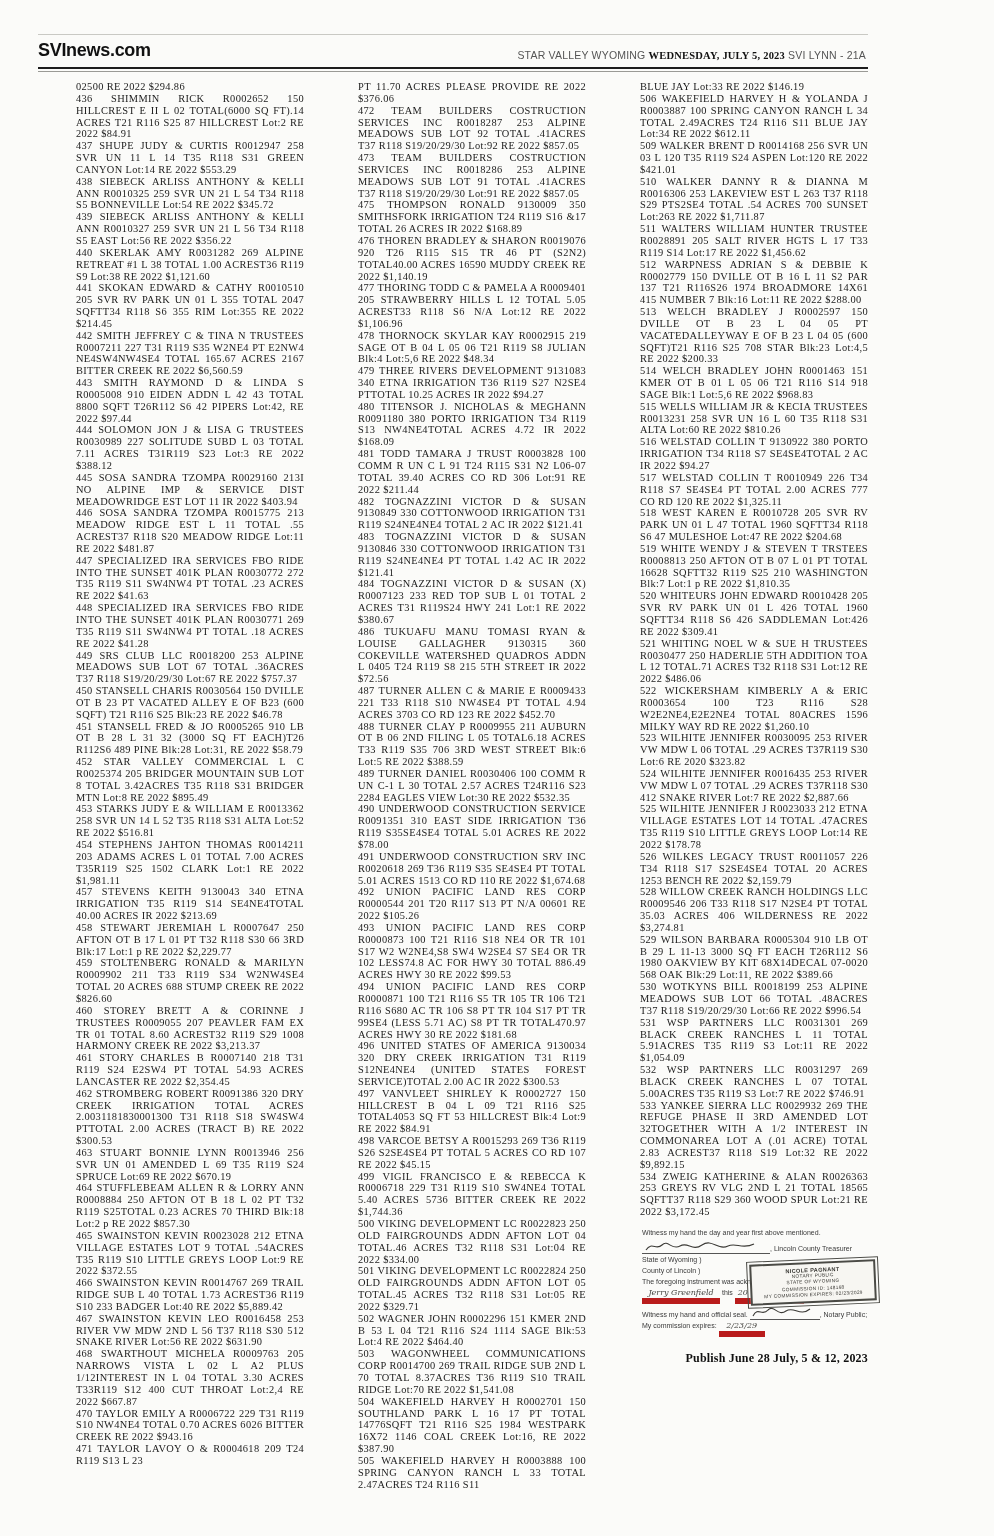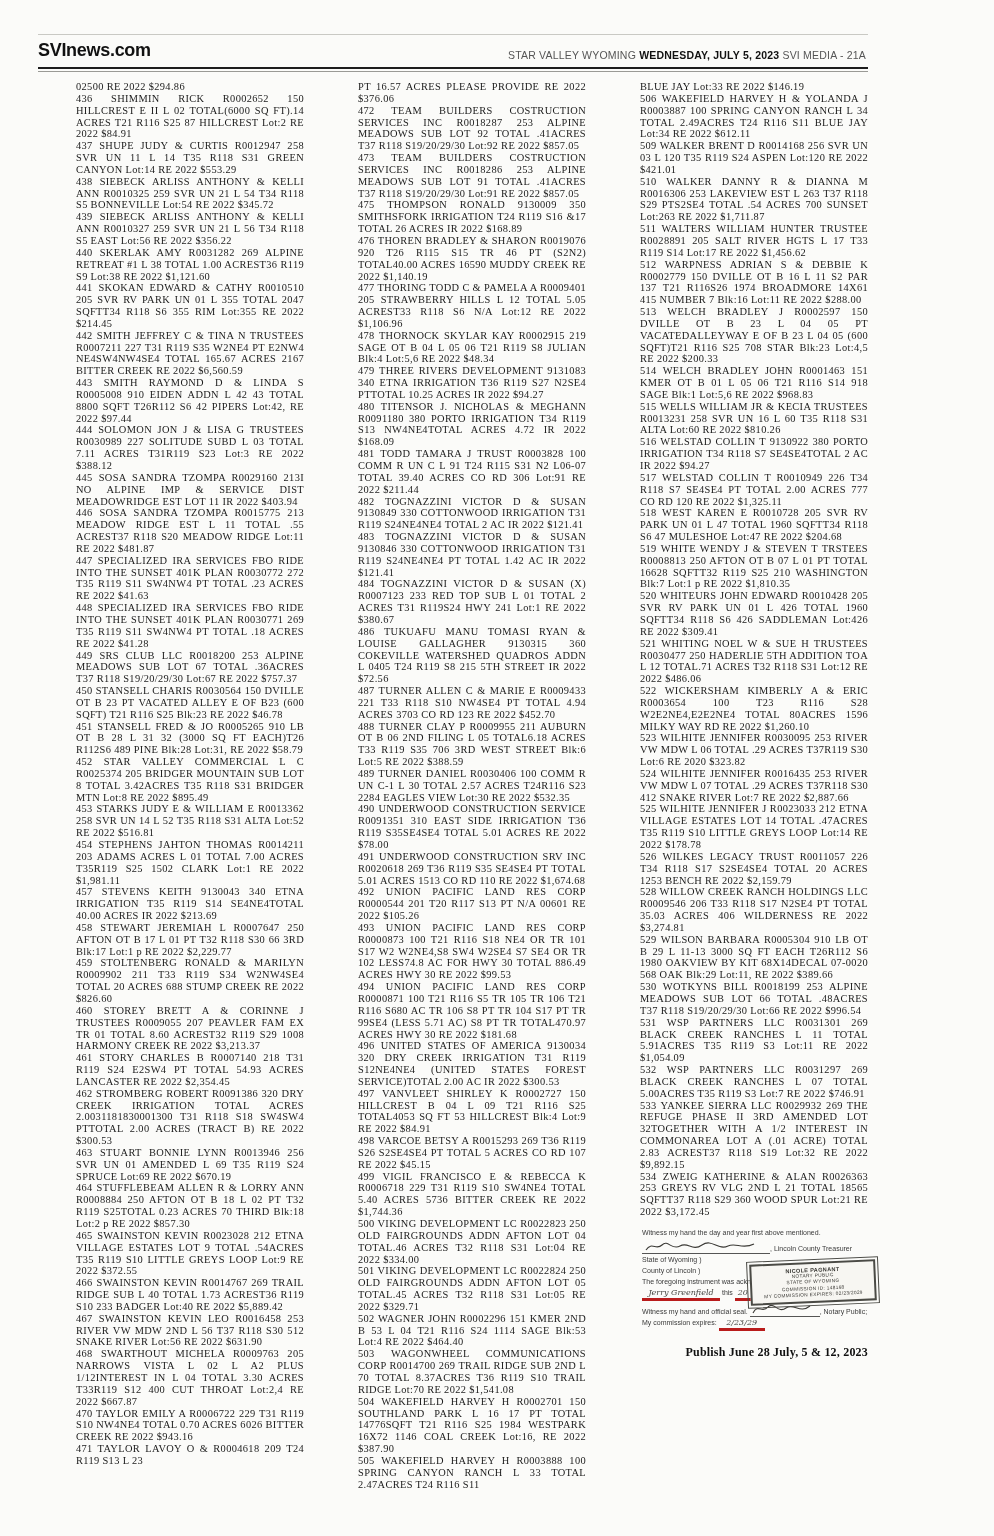--- a/index.html
+++ b/index.html
@@ -6,41 +6,41 @@
   body{
     width:994px;height:1536px;overflow:hidden;background:#fbfbf9;
     font-family:"Liberation Serif", serif;color:#1b1b1b;
   }
   .page{box-sizing:border-box;width:900px;height:1536px;padding:34px 32px 0 38px;}
   
   .top-hairline{height:1px;background:#c9c9c4;}
   .masthead-row{display:flex;justify-content:space-between;align-items:flex-end;padding:5px 2px 6px 0;}
   .masthead{font-family:"Liberation Sans", sans-serif;font-weight:bold;font-size:18px;letter-spacing:-0.3px;color:#111;}
   .header-right{font-family:"Liberation Sans", sans-serif;font-size:10.5px;color:#555;letter-spacing:0.2px;}
-  .header-right .bold-date{font-weight:bold;color:#111;}
+  .header-right .bold-date{font-weight:bold;color:#111;font-family:Liberation Serif, serif;}
   .rule-heavy{height:2px;background:#1d1d1d;}
   .rule-light{height:1px;background:#9a9a96;margin-top:2px;}
   
   .cols{display:flex;gap:16px;margin-top:9px;}
   .col{flex:1 1 0;min-width:0;margin-left:38px;}
   .entry{
     margin:0;text-align:justify;
     font-size:10.4px;line-height:11.85px;letter-spacing:0.35px;
     color:#1b1b1b;
   }
   
   .notary{
     position:relative;margin-top:10px;margin-left:2px;width:100%;
     font-family:"Liberation Sans", sans-serif;font-size:7px;line-height:10px;color:#3a3a3a;
   }
   .notary .row{margin:0 0 1px 0;}
   .sig-line{display:inline-block;border-bottom:1px solid #555;vertical-align:bottom;}
   .sig-svg{display:inline-block;vertical-align:bottom;height:14px;}
   .hw{font-family:"DejaVu Serif", serif;font-style:italic;font-size:8px;color:#44433f;}
-  .blank-u{display:inline-block;border-bottom:3px solid #b91c1c;min-width:58px;text-align:center;}
+  .blank-u{display:inline-block;border-bottom:6px solid #b91c1c;min-width:58px;text-align:center;}
   .stamp{
     position:absolute;right:-6px;top:34px;width:118px;
     transform:rotate(-2.5deg);
     border:2px solid #4a4a45;outline:1px solid #4a4a45;outline-offset:2px;
     background:#f7f6f2;padding:3px 2px;text-align:center;
     font-size:4.8px;line-height:6.2px;letter-spacing:0.3px;color:#3c3b37;
   }
   .stamp .stamp-name{font-size:5.6px;font-weight:bold;}
   .publish-line{
     text-align:right;font-weight:bold;font-size:12px;letter-spacing:0.2px;
@@ -49,21 +49,21 @@
 </style>
 </head>
 <body>
 
 <div class="page">
 
   <div class="top-hairline"></div>
 
   <div class="masthead-row">
     <span class="masthead">SVInews.com</span>
-    <span class="header-right"><span>STAR VALLEY WYOMING </span><span class="bold-date">WEDNESDAY, JULY 5, 2023</span><span> SVI MEDIA - 21A</span></span>
+    <span class="header-right"><span>STAR VALLEY WYOMING </span><span class="bold-date">WEDNESDAY, JULY 5, 2023</span><span> SVI LYNN - 21A</span></span>
   </div>
   <div class="rule-heavy"></div>
   <div class="rule-light"></div>
 
   <div class="cols">
     <div class="col">
         <p class="entry">02500 RE 2022 $294.86</p>
         <p class="entry">436 SHIMMIN RICK R0002652 150 HILLCREST E II L 02 TOTAL(6000 SQ FT).14 ACRES T21 R116 S25 87 HILLCREST  Lot:2  RE 2022 $84.91</p>
         <p class="entry">437 SHUPE JUDY &amp; CURTIS R0012947 258 SVR UN 11 L 14 T35 R118 S31  GREEN CANYON  Lot:14  RE 2022 $553.29</p>
         <p class="entry">438 SIEBECK ARLISS ANTHONY &amp; KELLI ANN R0010325 259 SVR UN 21 L 54 T34 R118 S5  BONNEVILLE  Lot:54  RE 2022 $345.72</p>
@@ -92,21 +92,21 @@
         <p class="entry">463 STUART BONNIE LYNN R0013946 256 SVR UN 01 AMENDED L 69 T35 R119 S24  SPRUCE  Lot:69  RE 2022 $670.19</p>
         <p class="entry">464 STUFFLEBEAM ALLEN R &amp; LORRY ANN R0008884 250 AFTON OT B 18 L 02 PT T32 R119 S25TOTAL 0.23 ACRES 70 THIRD  Blk:18  Lot:2 p RE 2022 $857.30</p>
         <p class="entry">465 SWAINSTON KEVIN R0023028 212 ETNA VILLAGE ESTATES LOT 9 TOTAL .54ACRES T35 R119 S10  LITTLE GREYS LOOP  Lot:9  RE 2022 $372.55</p>
         <p class="entry">466 SWAINSTON KEVIN R0014767 269 TRAIL RIDGE SUB L 40 TOTAL 1.73 ACREST36 R119 S10 233 BADGER  Lot:40 RE 2022 $5,889.42</p>
         <p class="entry">467 SWAINSTON KEVIN LEO R0016458 253 RIVER VW MDW 2ND L 56 T37 R118 S30 512 SNAKE RIVER  Lot:56 RE 2022 $631.90</p>
         <p class="entry">468 SWARTHOUT MICHELA R0009763 205 NARROWS VISTA L 02 L A2 PLUS 1/12INTEREST IN L 04 TOTAL 3.30 ACRES T33R119 S12 400 CUT THROAT  Lot:2,4 RE 2022 $667.87</p>
         <p class="entry">470 TAYLOR EMILY A R0006722 229 T31 R119 S10 NW4NE4 TOTAL 0.70 ACRES 6026 BITTER CREEK RE 2022 $943.16</p>
         <p class="entry">471 TAYLOR LAVOY O &amp; R0004618 209 T24 R119 S13 L 23</p>
       </div>
     <div class="col">
-        <p class="entry">PT 16.57 ACRES  PLEASE PROVIDE RE 2022 $376.06</p>
+        <p class="entry">PT 11.70 ACRES  PLEASE PROVIDE RE 2022 $376.06</p>
         <p class="entry">472 TEAM BUILDERS COSTRUCTION SERVICES INC R0018287 253 ALPINE MEADOWS SUB LOT 92  TOTAL .41ACRES T37 R118 S19/20/29/30  Lot:92 RE 2022 $857.05</p>
         <p class="entry">473 TEAM BUILDERS COSTRUCTION SERVICES INC R0018286 253 ALPINE MEADOWS SUB LOT 91  TOTAL .41ACRES T37 R118 S19/20/29/30  Lot:91 RE 2022 $857.05</p>
         <p class="entry">475 THOMPSON RONALD 9130009 350 SMITHSFORK IRRIGATION  T24 R119 S16 &amp;17 TOTAL 26 ACRES   IR 2022 $168.89</p>
         <p class="entry">476 THOREN BRADLEY &amp; SHARON R0019076 920 T26 R115 S15 TR 46 PT (S2N2) TOTAL40.00 ACRES 16590 MUDDY CREEK RE 2022 $1,140.19</p>
         <p class="entry">477 THORING TODD C &amp; PAMELA A R0009401 205 STRAWBERRY HILLS L 12 TOTAL 5.05 ACREST33 R118 S6 N/A Lot:12 RE 2022 $1,106.96</p>
         <p class="entry">478 THORNOCK SKYLAR KAY R0002915 219 SAGE OT B 04 L 05 06 T21 R119 S8  JULIAN  Blk:4    Lot:5,6 RE 2022 $48.34</p>
         <p class="entry">479 THREE RIVERS DEVELOPMENT 9131083 340 ETNA IRRIGATION T36 R119 S27 N2SE4 PTTOTAL 10.25 ACRES IR 2022 $94.27</p>
         <p class="entry">480 TITENSOR J. NICHOLAS &amp; MEGHANN R0091180 380 PORTO IRRIGATION T34 R119 S13 NW4NE4TOTAL ACRES 4.72  IR 2022 $168.09</p>
         <p class="entry">481 TODD TAMARA J TRUST R0003828 100 COMM R UN C L 91   T24 R115 S31  N2 L06-07  TOTAL 39.40 ACRES CO RD 306  Lot:91  RE 2022 $211.44</p>
         <p class="entry">482 TOGNAZZINI VICTOR D &amp; SUSAN 9130849 330 COTTONWOOD IRRIGATION   T31 R119 S24NE4NE4 TOTAL 2 AC  IR 2022 $121.41</p>

